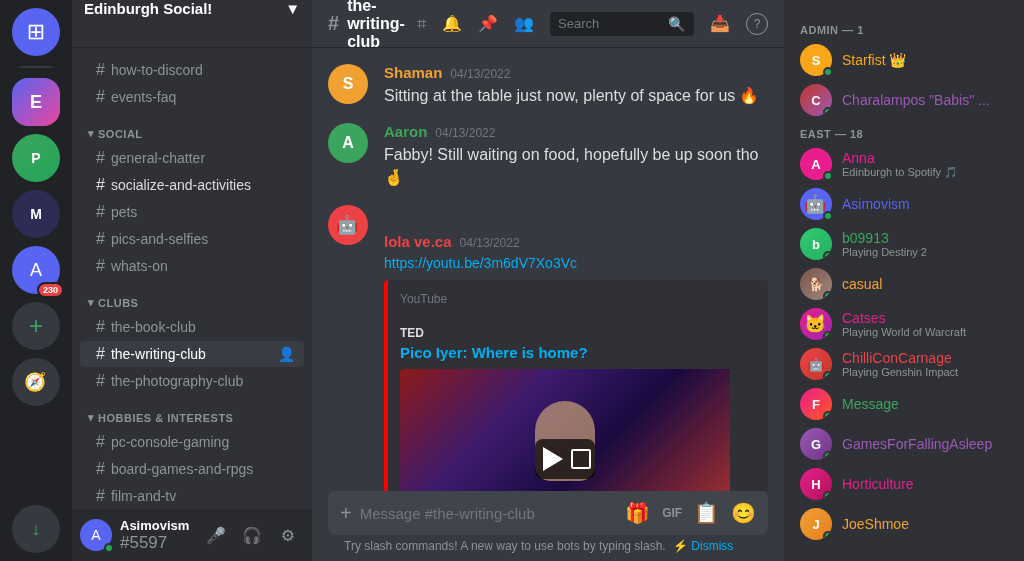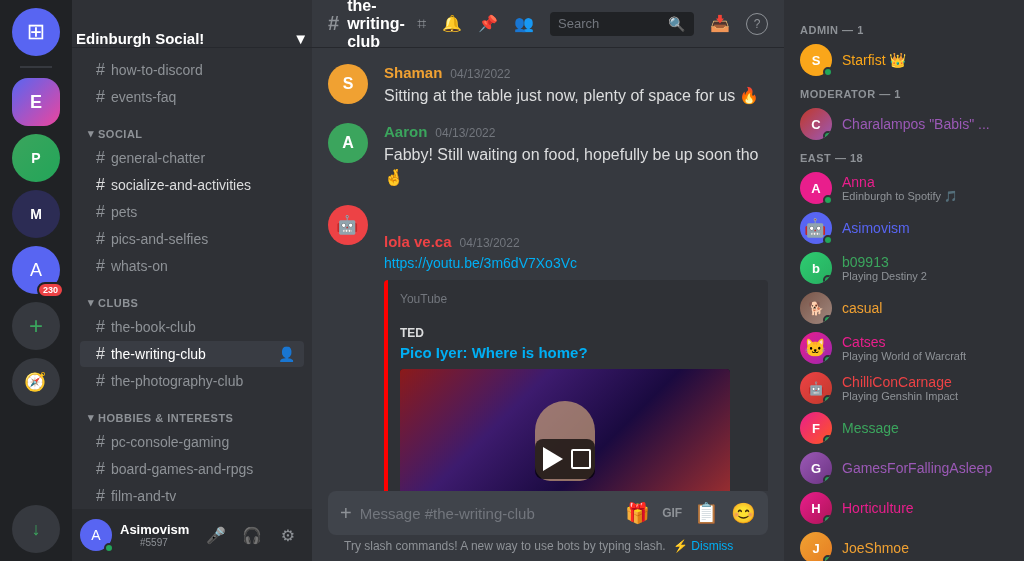--- a/index.html
+++ b/index.html
@@ -16,21 +16,21 @@
     .server-divider { width: 32px; height: 2px; background: #36393f; margin: 2px 0; }
     .badge {
       position: absolute; bottom: -4px; right: -4px; background: #ed4245; color: white; border-radius: 10px; font-size: 9px; padding: 1px 4px; font-weight: 700; border: 2px solid #202225;
     }
 
     
     #channel-sidebar {
       width: 240px; background: #2f3136; display: flex; flex-direction: column; flex-shrink: 0;
     }
     #server-header {
-      height: 48px; padding: 0 4px; display: flex; align-items: flex-end; justify-content: space-between; border-bottom: 1px solid #26282d; cursor: pointer; font-weight: 600; color: white; font-size: 15px; flex-shrink: 0;
+      height: 48px; padding: 0 12px; display: flex; align-items: flex-start; justify-content: space-between; border-bottom: 1px solid #26282d; cursor: pointer; font-weight: 600; color: white; font-size: 15px; flex-shrink: 0;
     }
     #channel-list {
       flex: 1; overflow-y: auto; padding: 8px 0;
     }
     #channel-list::-webkit-scrollbar { width: 4px; }
     #channel-list::-webkit-scrollbar-thumb { background: #1e2124; border-radius: 2px; }
     .channel-category {
       padding: 16px 8px 4px 16px; font-size: 11px; font-weight: 700; color: #8e9297; text-transform: uppercase; letter-spacing: 0.5px; cursor: pointer; display: flex; align-items: center; gap: 4px;
     }
     .channel-item {
@@ -45,21 +45,21 @@
       height: 52px; background: #292b2f; display: flex; align-items: center; padding: 0 8px; gap: 8px; flex-shrink: 0;
     }
     .user-avatar {
       width: 32px; height: 32px; border-radius: 50%; background: #5865f2; display: flex; align-items: center; justify-content: center; font-size: 14px; color: white; position: relative; flex-shrink: 0;
     }
     .user-status {
       position: absolute; bottom: -2px; right: -2px; width: 10px; height: 10px; border-radius: 50%; background: #23a559; border: 2px solid #292b2f;
     }
     .user-info { flex: 1; min-width: 0; }
     .user-name { font-size: 13px; font-weight: 600; color: white; }
-    .user-tag { font-size: 10px; color: #8e9297; margin-left: 20px; }
+    .user-tag { font-size: 17px; color: #8e9297; }
     .user-controls { display: flex; gap: 4px; }
     .user-ctrl-btn { width: 32px; height: 32px; border-radius: 4px; background: none; border: none; color: #8e9297; cursor: pointer; display: flex; align-items: center; justify-content: center; font-size: 16px; }
 
     
     #main-content { flex: 1; display: flex; flex-direction: column; background: #36393f; }
 
     #main-header {
       height: 48px; background: #36393f; border-bottom: 1px solid #26282d; display: flex; align-items: center; padding: 0 16px; gap: 12px; flex-shrink: 0; z-index: 10;
     }
     #channel-name-header { font-size: 16px; font-weight: 700; color: white; display: flex; align-items: center; gap: 8px; }
@@ -379,21 +379,20 @@
   <div class="member-item">
     <div class="member-avatar" style="background:#faa61a;">
       S
       <div class="online-dot"></div>
     </div>
     <div class="member-info">
       <div class="member-name color-admin">Starfist 👑</div>
     </div>
   </div>
 
-  <div class="member-section-header">MODERATOR — 1</div>
   <div class="member-item">
     <div class="member-avatar" style="background:#9b59b6; overflow:hidden;">
       <div style="width:100%;height:100%;background:linear-gradient(135deg,#c0392b,#9b59b6);display:flex;align-items:center;justify-content:center;">C</div>
       <div class="online-dot"></div>
     </div>
     <div class="member-info">
       <div class="member-name color-mod">Charalampos "Babis" ...</div>
     </div>
   </div>
 

